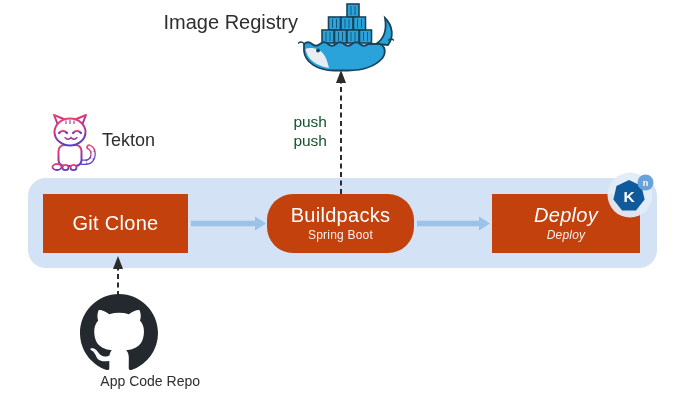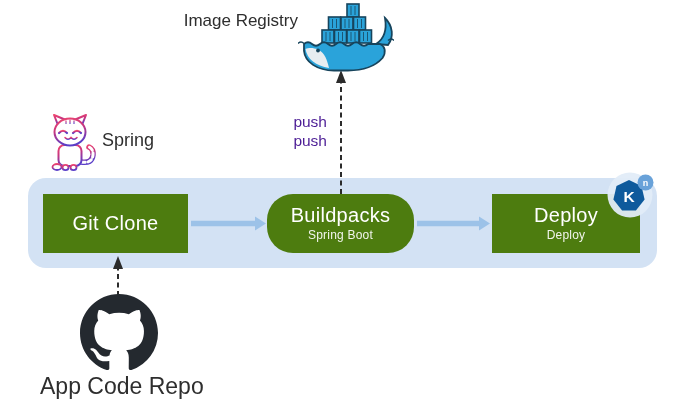--- a/index.html
+++ b/index.html
@@ -8,35 +8,35 @@
     font-family:"Liberation Sans","DejaVu Sans",sans-serif;color:#2e2e2e;
   }
   .abs{position:absolute;}
   
   .band{
     left:28px;top:178px;width:629px;height:90px;
     background:#d3e2f4;border-radius:18px;
   }
   
   .task{
-    background:#4d7c0f;color:#ffffff;
+    background:#c2410c;color:#ffffff;
     display:flex;flex-direction:column;align-items:center;justify-content:center;
     text-align:center;line-height:1.15;
   }
   .task .title{font-size:20px;font-weight:400;letter-spacing:.3px;}
   .task .subtitle{font-size:12px;color:rgba(255,255,255,.92);margin-top:2px;letter-spacing:.2px;}
   .task.box-git{left:43px;top:194px;width:145px;height:59px;}
   .task.box-build{left:267px;top:194px;width:147px;height:59px;border-radius:26px;}
-  .task.box-deploy{left:492px;top:194px;width:148px;height:59px;}
+  .task.box-deploy{left:492px;top:194px;width:148px;height:59px;font-style:italic;}
   
   .lbl{white-space:nowrap;}
-  .lbl-registry{right:388px;top:11px;font-size:17px;}
+  .lbl-registry{right:388px;top:11px;font-size:20px;}
   .lbl-tekton{left:102px;top:130px;font-size:18px;}
-  .lbl-repo{left:40px;top:373px;width:160px;text-align:left;font-size:23px;}
-  .lbl-push{left:247px;top:113px;width:80px;text-align:right;font-size:15.5px;color:#4c1d95;line-height:1.2;}
+  .lbl-repo{left:40px;top:373px;width:160px;text-align:right;font-size:14px;}
+  .lbl-push{left:247px;top:113px;width:80px;text-align:right;font-size:15.5px;color:#14532d;line-height:1.2;}
   
   .overlay{left:0;top:0;pointer-events:none;}
   .icon-wrap{pointer-events:none;}
 </style>
 </head>
 <body>
 
 <div class="canvas">
 
   <div class="abs band"></div>
@@ -157,20 +157,20 @@
     <path d="M28,21 Q32,16.5 36,21" fill="none" stroke="url(#tg)" stroke-width="2.2" stroke-linecap="round"></path>
 
     <path d="M20,25.5 Q23,29 26,25.5 Q29,29 32,25.5" fill="none" stroke="url(#tg)" stroke-width="1.6" stroke-linecap="round"></path>
   </svg>
 
   <svg class="abs icon-wrap" style="left:80px;top:294px;" width="78" height="78" viewBox="0 0 16 16">
     <path fill="#24292f" d="M8 0C3.58 0 0 3.58 0 8c0 3.54 2.29 6.53 5.47 7.59.4.07.55-.17.55-.38 0-.19-.01-.82-.01-1.49-2.01.37-2.53-.49-2.69-.94-.09-.23-.48-.94-.82-1.13-.28-.15-.68-.52-.01-.53.63-.01 1.08.58 1.23.82.72 1.21 1.87.87 2.33.66.07-.52.28-.87.51-1.07-1.78-.2-3.64-.89-3.64-3.95 0-.87.31-1.59.82-2.15-.08-.2-.36-1.02.08-2.12 0 0 .67-.21 2.2.82.64-.18 1.32-.27 2-.27s1.36.09 2 .27c1.53-1.04 2.2-.82 2.2-.82.44 1.1.16 1.92.08 2.12.51.56.82 1.27.82 2.15 0 3.07-1.87 3.75-3.65 3.95.29.25.54.73.54 1.48 0 1.07-.01 1.93-.01 2.2 0 .21.15.46.55.38A8.013 8.013 0 0 0 16 8c0-4.42-3.58-8-8-8Z"></path>
   </svg>
 
   <div class="abs lbl lbl-registry">Image Registry</div>
-  <div class="abs lbl lbl-tekton">Spring</div>
+  <div class="abs lbl lbl-tekton">Tekton</div>
   <div class="abs lbl lbl-repo">App Code Repo</div>
   <div class="abs lbl-push">
     <div>push</div>
     <div>push</div>
   </div>
 
 </div>
 
 </body></html>

